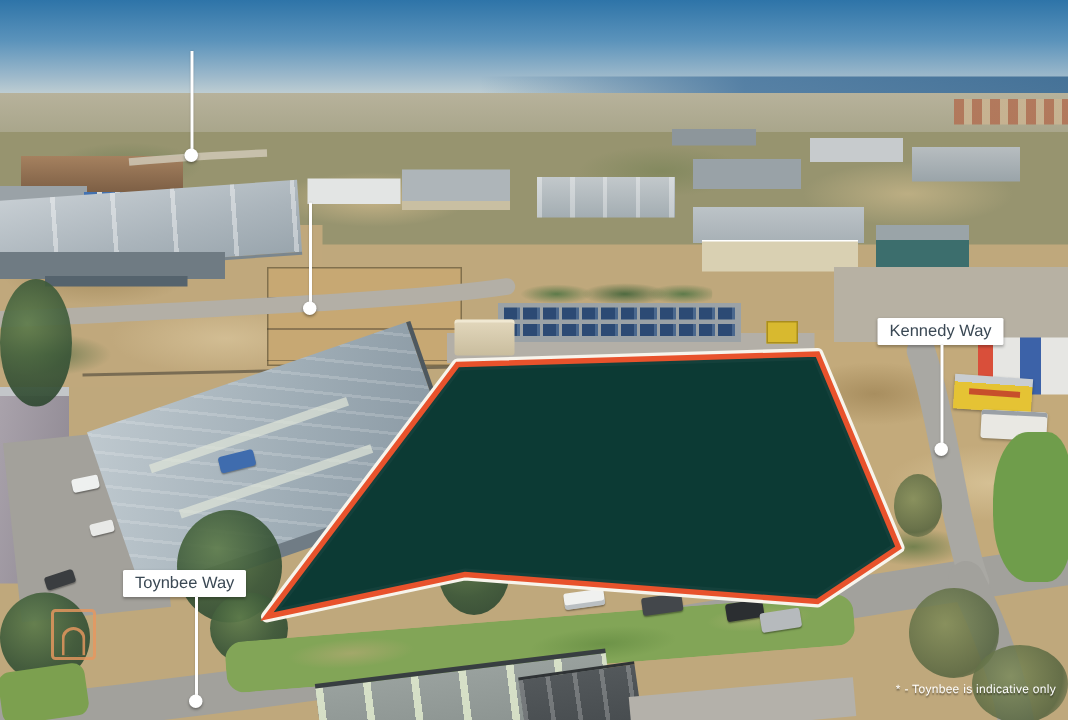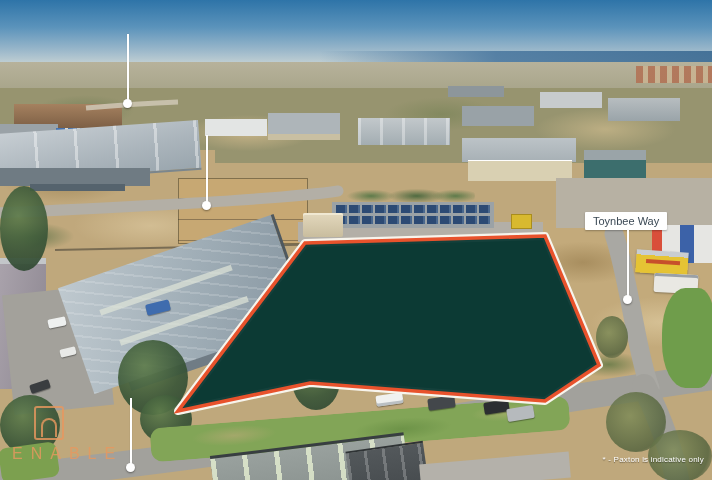--- a/index.html
+++ b/index.html
@@ -172,29 +172,29 @@
     <polygon class="parcel-fill" points="305,243 545,236 599,365 545,401 310,383 178,411"></polygon>
     <polygon class="parcel-outline" points="305,243 545,236 599,365 545,401 310,383 178,411"></polygon>
   </svg>
 
   <div class="leader" style="left:127px;top:34px;height:70px;"></div>
   <div class="dot" style="left:123px;top:99px;"></div>
 
   <div class="leader" style="left:206px;top:135px;height:71px;"></div>
   <div class="dot" style="left:202px;top:201px;"></div>
 
-  <div class="label" style="left:585px;top:212px;">Toynbee Way</div>
+  <div class="label" style="left:585px;top:212px;">Kennedy Way</div>
   <div class="leader" style="left:627px;top:230px;height:70px;"></div>
   <div class="dot" style="left:623px;top:295px;"></div>
 
+  <div class="label" style="left:82px;top:380px;">Toynbee Way</div>
   <div class="leader" style="left:130px;top:398px;height:70px;"></div>
   <div class="dot" style="left:126px;top:463px;"></div>
 
   <div class="wm">
     <div class="wm-icon">
       <div class="wm-arch"></div>
     </div>
-    <div class="wm-text">ENABLE</div>
-  </div>
-
-  <div class="disclaimer">* - Paxton is indicative only</div>
+  </div>
+
+  <div class="disclaimer">* - Toynbee is indicative only</div>
 
 </div>
 
 </body></html>

